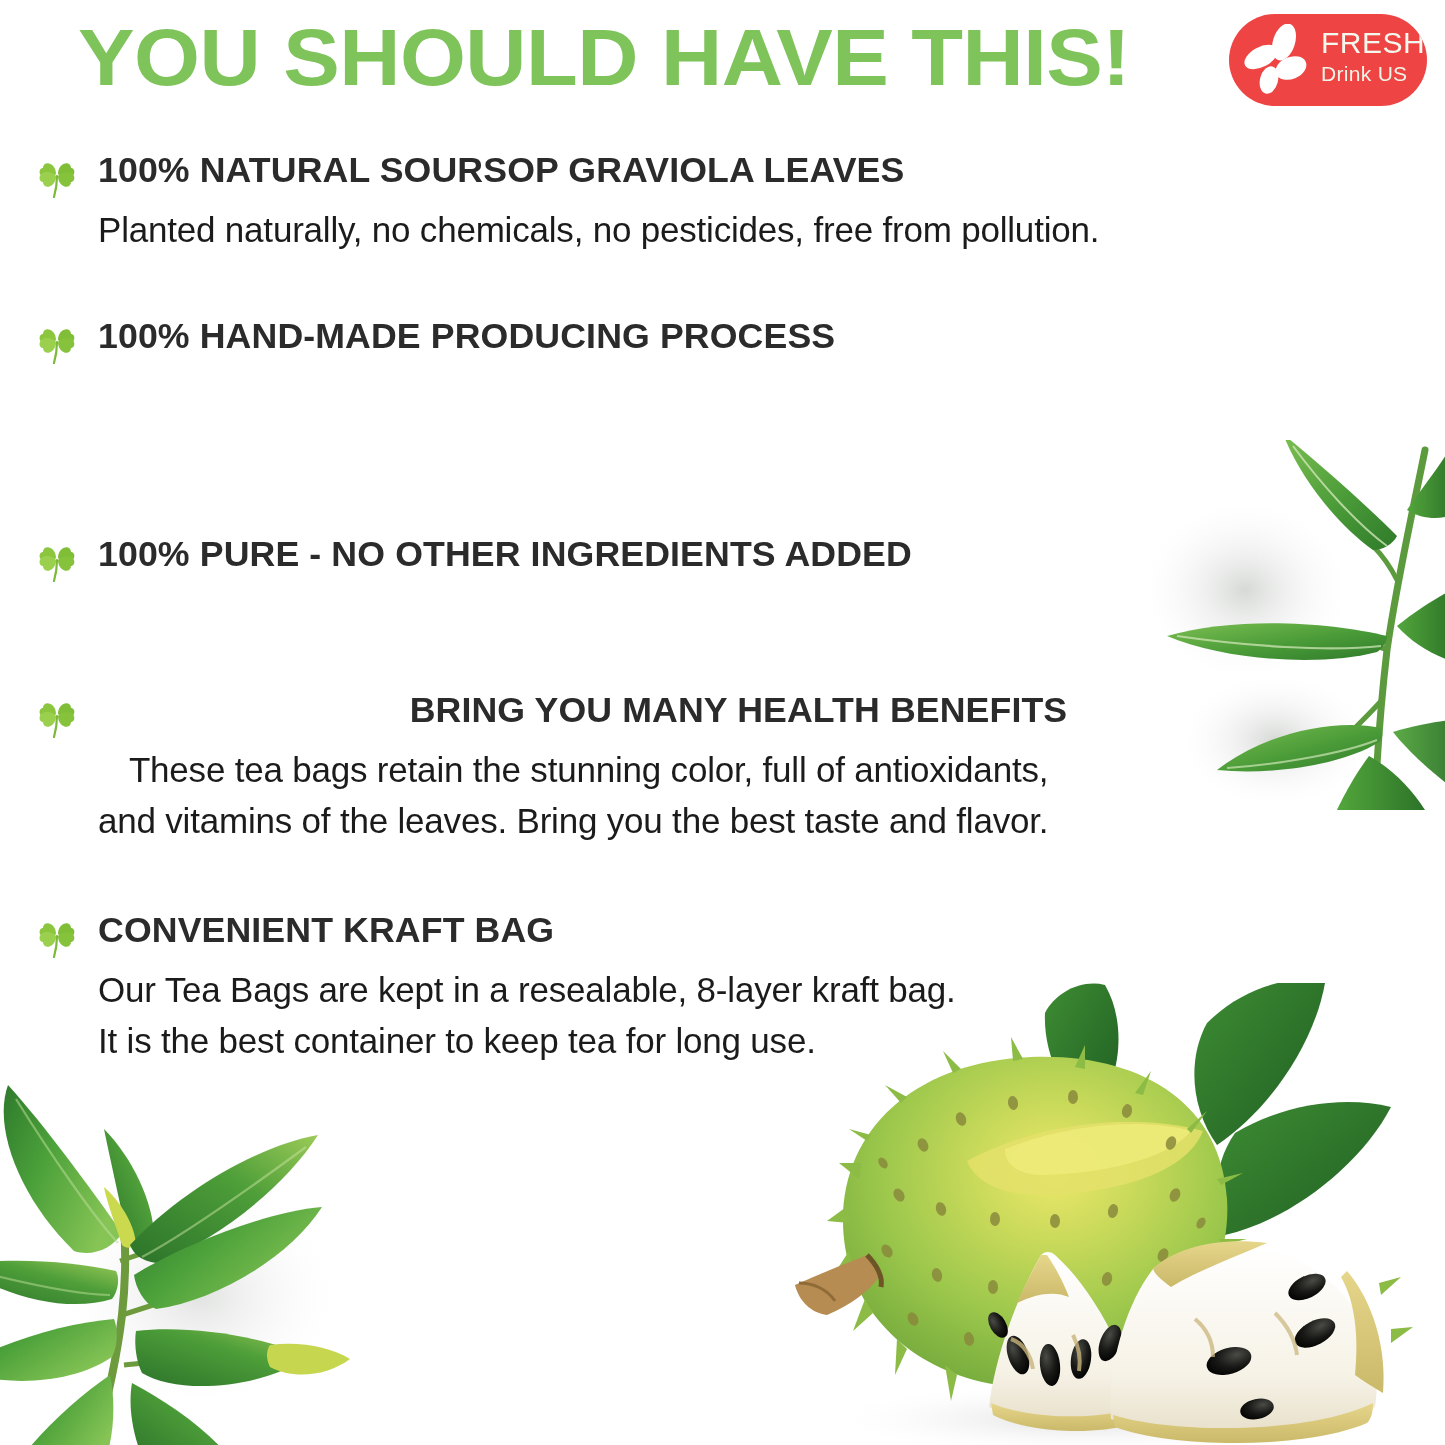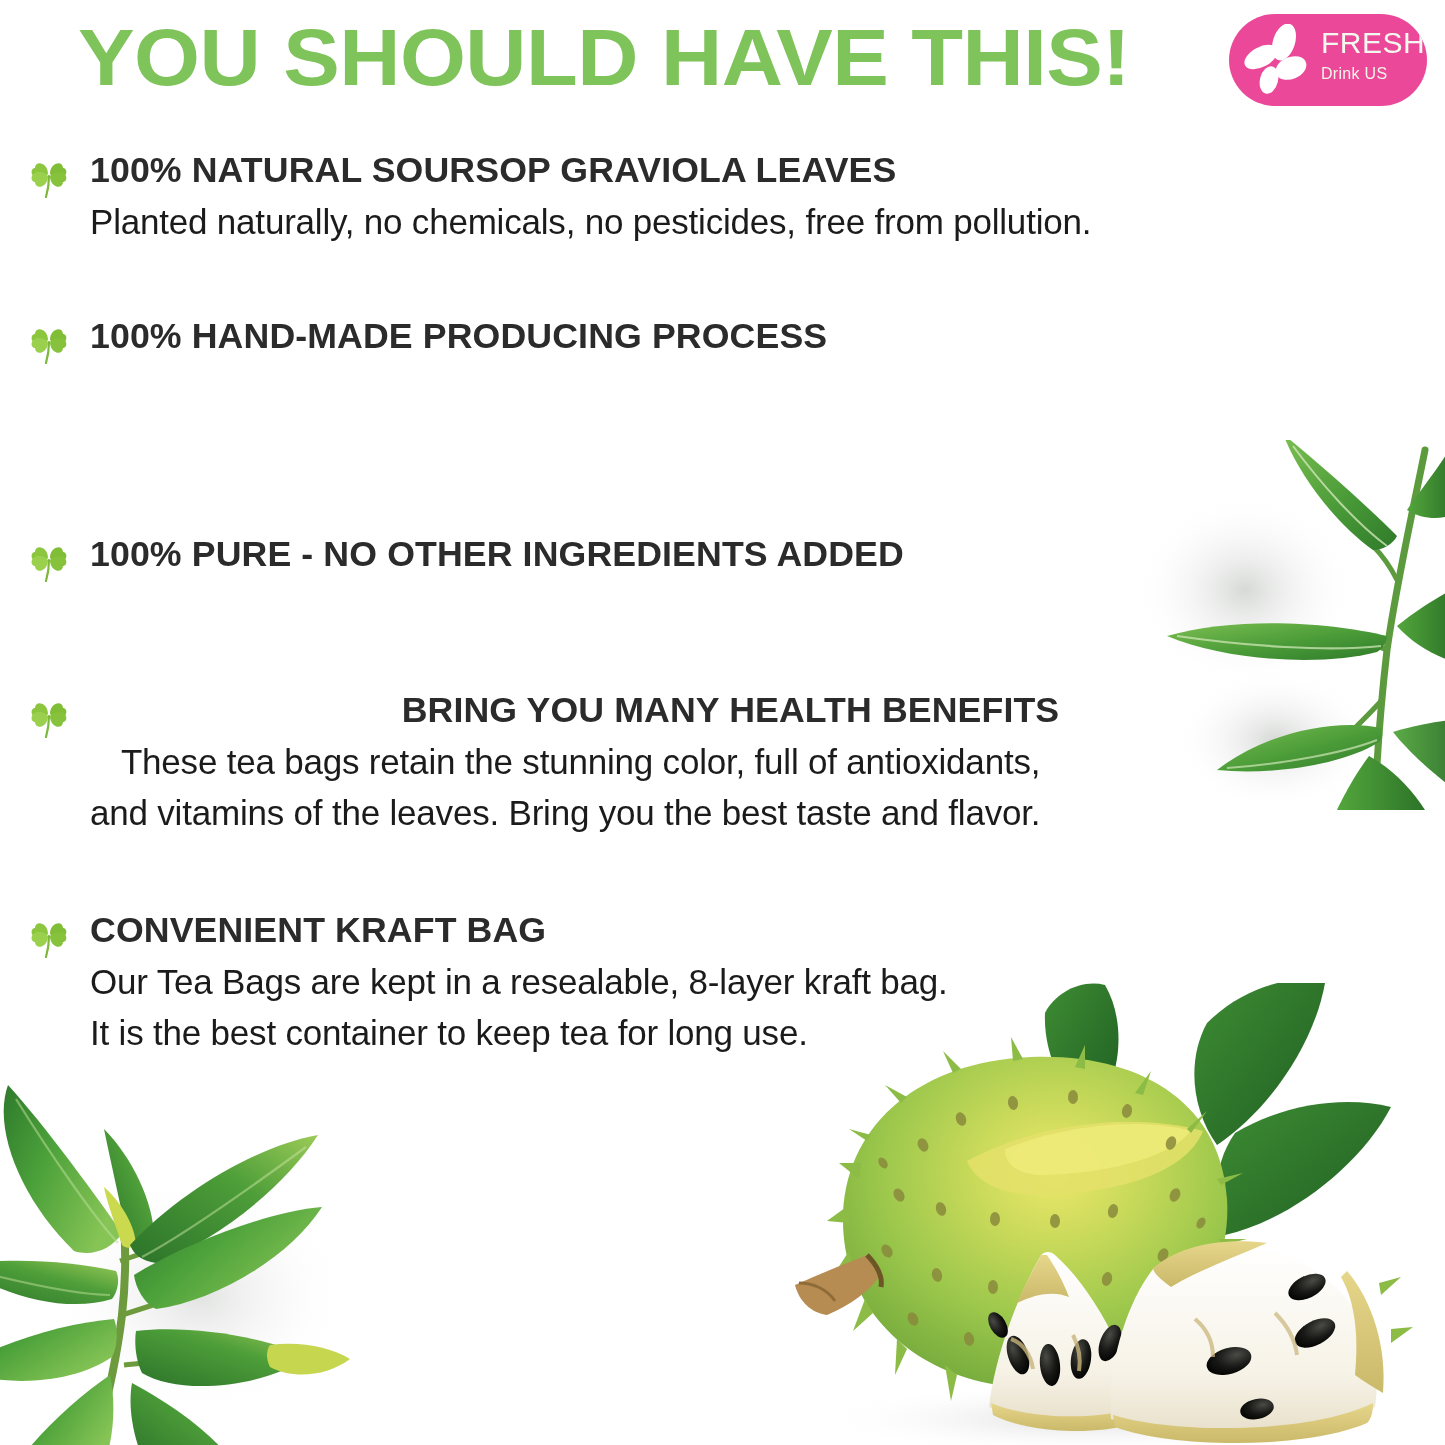--- a/index.html
+++ b/index.html
@@ -47,21 +47,21 @@
     transform-origin: left center;
   }
 
   
   .logo {
     position: absolute;
     right: 18px;
     top: 14px;
     width: 198px;
     height: 92px;
-    background: #ec4899;
+    background: #ef4444;
     border-radius: 46px;
     overflow: hidden;
   }
   .logo-leaves {
     position: absolute;
     left: 12px;
     top: 10px;
     width: 74px;
     height: 72px;
   }
@@ -74,39 +74,39 @@
   }
   .logo-text .l1 {
     font-size: 30px;
     font-weight: 400;
     letter-spacing: 0.5px;
     line-height: 32px;
     display: block;
     color: #f3f8ee;
   }
   .logo-text .l2 {
-    font-size: 16px;
+    font-size: 21px;
     font-weight: 400;
     letter-spacing: 0.3px;
     line-height: 26px;
     display: block;
     margin-top: 2px;
     color: #eef5e6;
   }
 
   
   .features {
     position: absolute;
     left: 0;
     top: 126px;
     width: 1445px;
   }
   .feature {
     position: absolute;
-    left: 28px;
+    left: 36px;
   }
   .feature .clover {
     position: absolute;
     left: 0;
     top: 6px;
     width: 42px;
     height: 44px;
   }
   .feature .body {
     margin-left: 62px;
@@ -122,21 +122,21 @@
     transform: scaleX(1.02);
     transform-origin: left center;
   }
   .f-desc {
     font-family: "Liberation Sans", sans-serif;
     font-weight: 300;
     font-size: 35px;
     line-height: 51px;
     color: #1B1B1B;
     letter-spacing: -0.2px;
-    margin-top: 4px;
+    margin-top: 12px;
     white-space: pre-line;
   }
 
   
   .feat-0 { top: 22px; }
   .feat-1 { top: 188px; }
   .feat-2 { top: 406px; }
   .feat-3 { top: 562px; text-align: right; }
   .feat-4 { top: 782px; }
 

